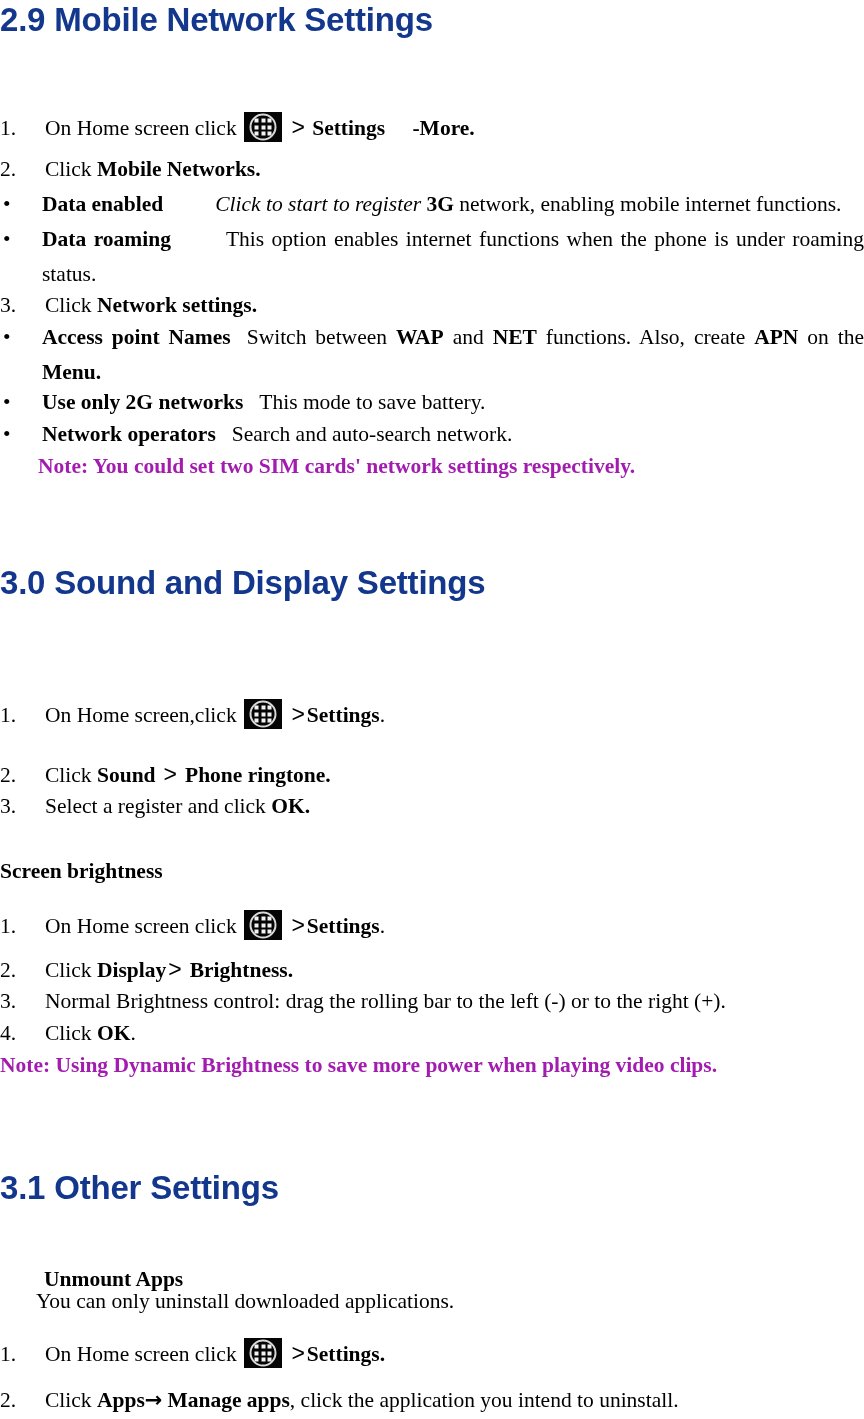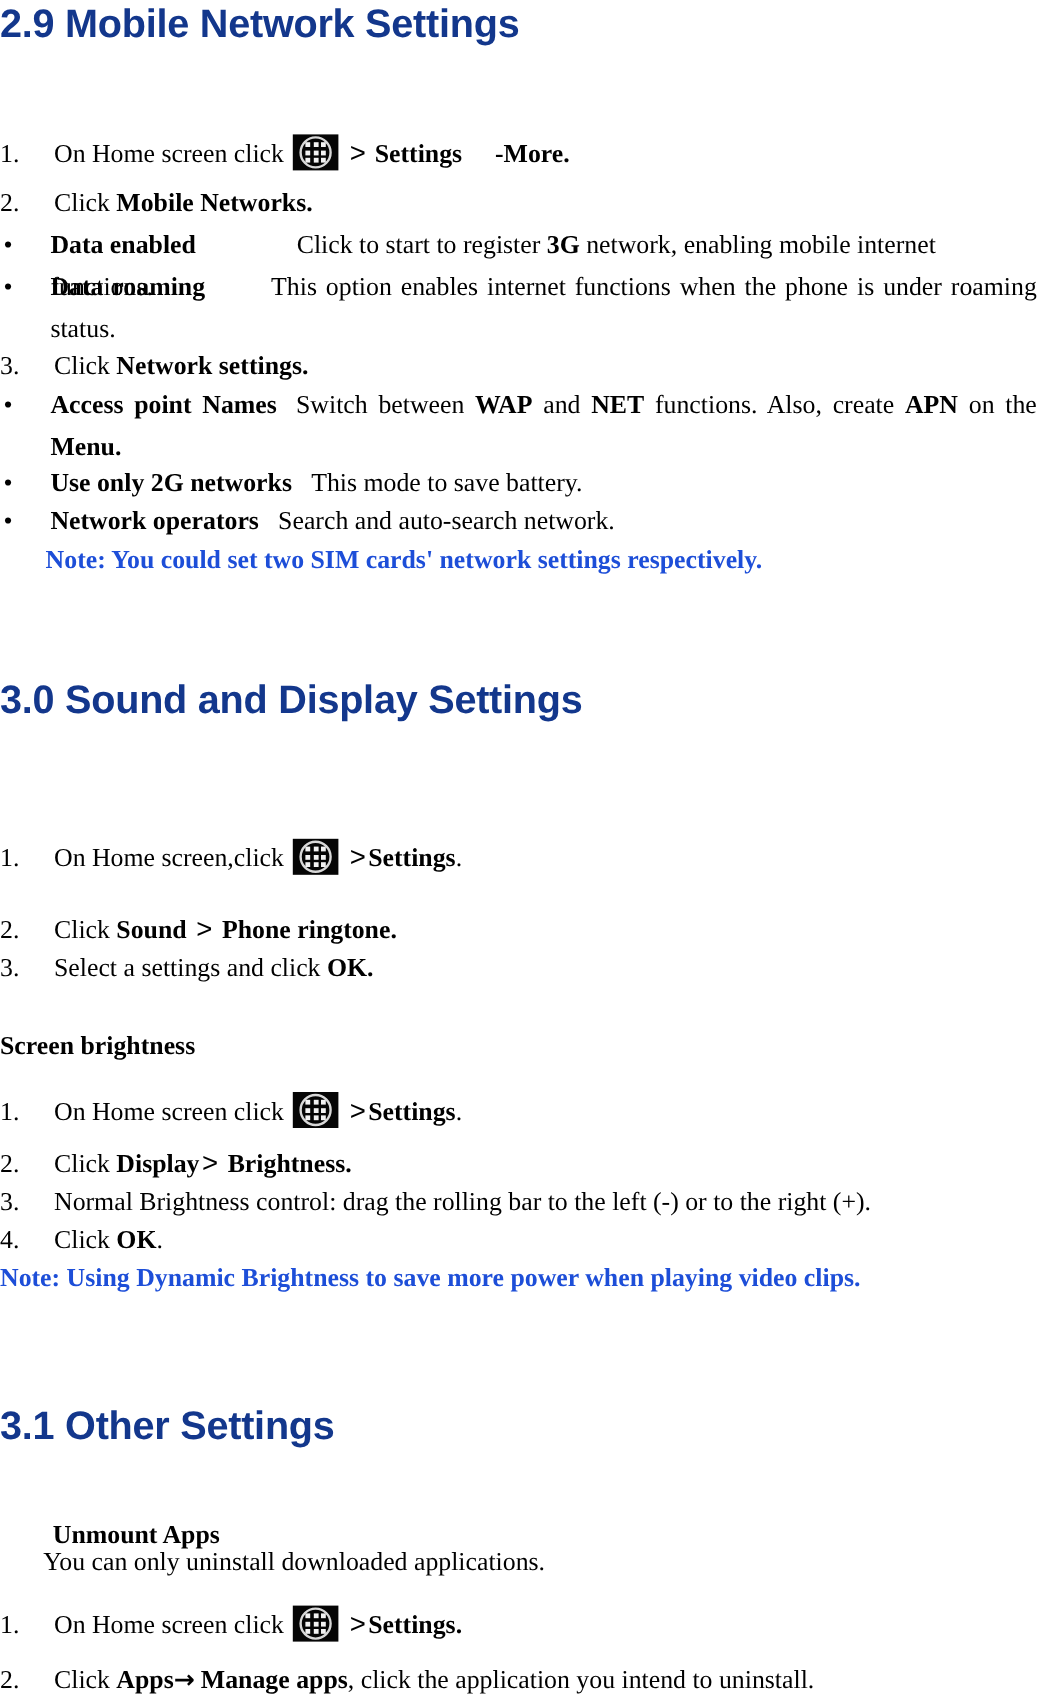--- a/index.html
+++ b/index.html
@@ -40,21 +40,21 @@
     margin: 0;
   }
   .bold { font-weight: bold; margin-top: 32px; }
   .sub-head {
     font-size: 21.5px;
     font-weight: bold;
     line-height: 32px;
     margin: 0;
   }
   .note {
-    color: #1d4ed8;
+    color: #a21caf;
     font-weight: bold;
     font-size: 21.5px;
     line-height: 32px;
     margin: 0;
   }
 
   
   .row {
     display: flex;
     align-items: baseline;
@@ -178,21 +178,21 @@
   <div class="blk" style="top:152px;">
     <div class="row">
       <span class="marker-num">2.</span>
       <span class="row-body"><span>Click </span><span class="bold">Mobile Networks.</span></span>
     </div>
   </div>
 
   <div class="blk" style="top:187px;">
     <div class="row">
       <span class="marker-bullet">•</span>
-      <span class="row-body"><span class="bold">Data enabled</span><span style="padding-left:84px;">Click to start to register </span><span class="bold">3G</span><span> network, enabling mobile internet functions.</span></span>
+      <span class="row-body"><span class="bold">Data enabled</span><span style="padding-left:52px;font-style:italic;">Click to start to register </span><span class="bold">3G</span><span> network, enabling mobile internet functions.</span></span>
     </div>
   </div>
 
   <div class="blk" style="top:222px;">
     <div class="row">
       <span class="marker-bullet">•</span>
       <span class="row-body justify"><span class="bold">Data roaming</span><span style="padding-left:55px;">This option enables internet functions when the phone is under roaming status.</span></span>
     </div>
   </div>
 
@@ -260,21 +260,21 @@
   <div class="blk" style="top:757px;">
     <div class="row">
       <span class="marker-num">2.</span>
       <span class="row-body"><span>Click </span><span class="bold">Sound</span><span class="gt" style="padding-left:8px;">&gt;</span><span class="bold" style="padding-left:6px;">Phone ringtone.</span></span>
     </div>
   </div>
 
   <div class="blk" style="top:789px;">
     <div class="row">
       <span class="marker-num">3.</span>
-      <span class="row-body"><span>Select a settings and click </span><span class="bold">OK.</span></span>
+      <span class="row-body"><span>Select a register and click </span><span class="bold">OK.</span></span>
     </div>
   </div>
 
   <div class="blk" style="top:855px;">
     <p class="sub-head">Screen brightness</p>
   </div>
 
   <div class="blk" style="top:908px;">
     <div class="row">
       <span class="marker-num">1.</span>

